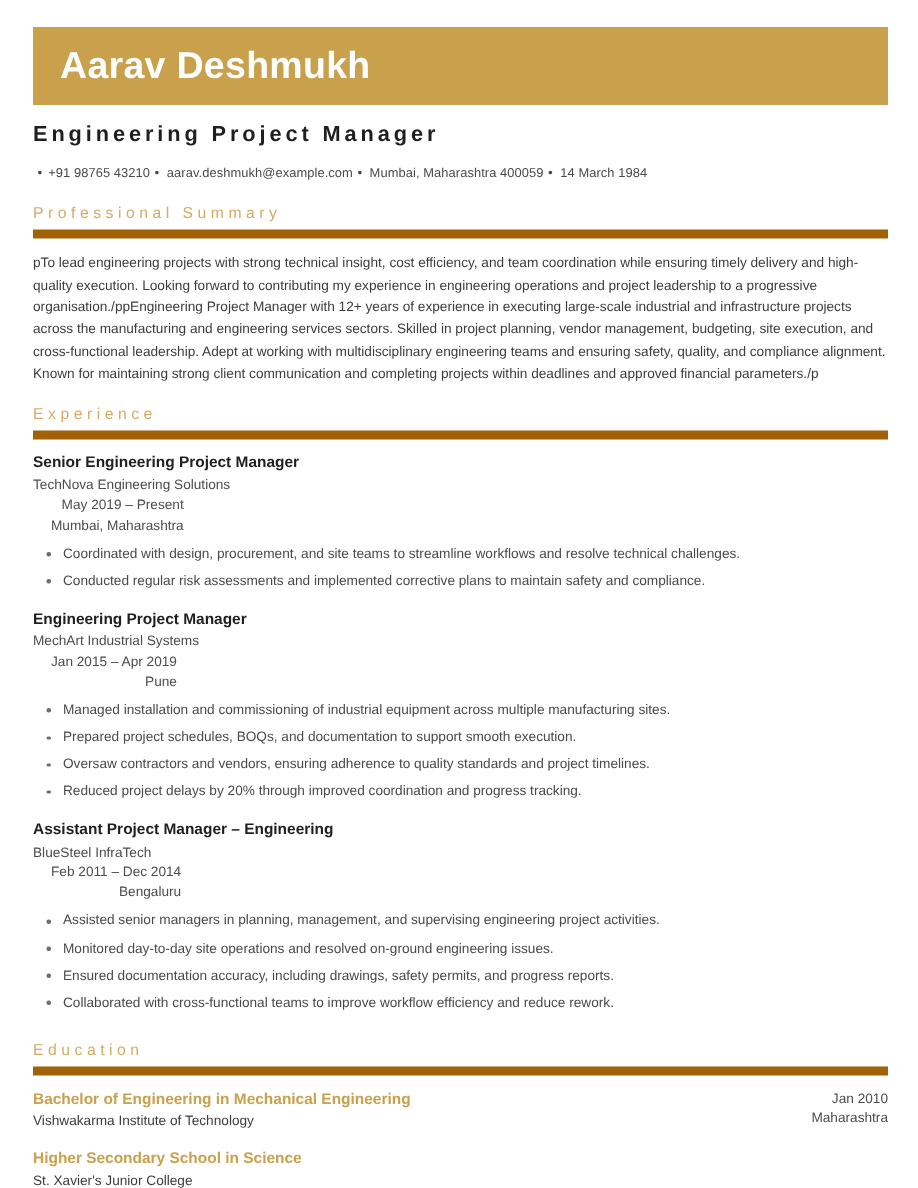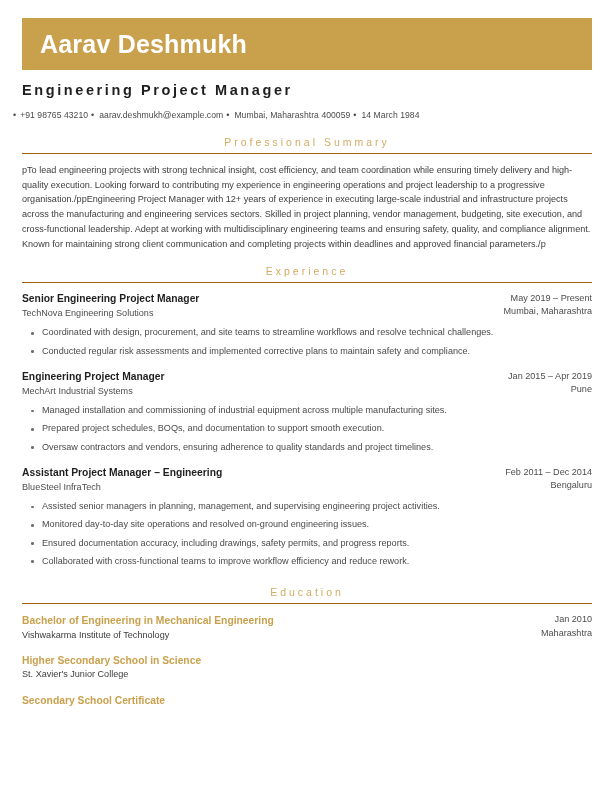--- a/index.html
+++ b/index.html
@@ -45,21 +45,21 @@
     position: absolute;
     left: 22px;
     top: 82px;
     font-size: 14.5px;
     font-weight: bold;
     color: #1f1f1f;
     letter-spacing: 2.6px;
   }
   .contact-row {
     position: absolute;
-    left: 10px;
+    left: 22px;
     top: 110px;
     width: 570px;
     font-size: 8.6px;
     color: #4a4a4a;
     white-space: nowrap;
   }
   .contact-row .sep {
     color: #4a4a4a;
     padding: 0 5px 0 3px;
     font-size: 9px;
@@ -75,40 +75,40 @@
     left: 22px;
     top: 136px;
     width: 570px;
   }
   .section { margin-bottom: 0; }
   .section-head {
     font-size: 10.5px;
     color: #d4ab63;
     letter-spacing: 3px;
     padding-bottom: 5px;
-    border-bottom: 1px solid #a16207;
+    border-bottom: 6px solid #a16207;
     margin-bottom: 9px;
-    text-align: center;
   }
 
   
   .summary-text {
     font-size: 9.1px;
     line-height: 1.62;
     color: #3d3d3d;
     text-align: left;
     margin: 0 0 14px 0;
   }
 
   
   .job { margin-bottom: 12px; }
   .job-head {
     display: flex;
     justify-content: space-between;
     align-items: flex-start;
+    flex-direction: column;
   }
   .job-left { flex: 1 1 auto; min-width: 0; }
   .job-right { flex: 0 0 auto; text-align: right; padding-left: 12px; }
   .job-role {
     font-size: 10.3px;
     font-weight: bold;
     color: #1f1f1f;
     line-height: 1.45;
   }
   .job-company {
@@ -232,20 +232,21 @@
               </div>
               <div class="job-right">
                 <div class="job-dates">Jan 2015 – Apr 2019</div>
                 <div class="job-location">Pune</div>
               </div>
             </div>
             <ul class="bullets">
               <li>Managed installation and commissioning of industrial equipment across multiple manufacturing sites.</li>
               <li>Prepared project schedules, BOQs, and documentation to support smooth execution.</li>
               <li>Oversaw contractors and vendors, ensuring adherence to quality standards and project timelines.</li>
+              <li>Reduced project delays by 20% through improved coordination and progress tracking.</li>
             </ul>
           </div>
           <div class="job">
             <div class="job-head">
               <div class="job-left">
                 <div class="job-role">Assistant Project Manager – Engineering</div>
                 <div class="job-company">BlueSteel InfraTech</div>
               </div>
               <div class="job-right">
                 <div class="job-dates">Feb 2011 – Dec 2014</div>

